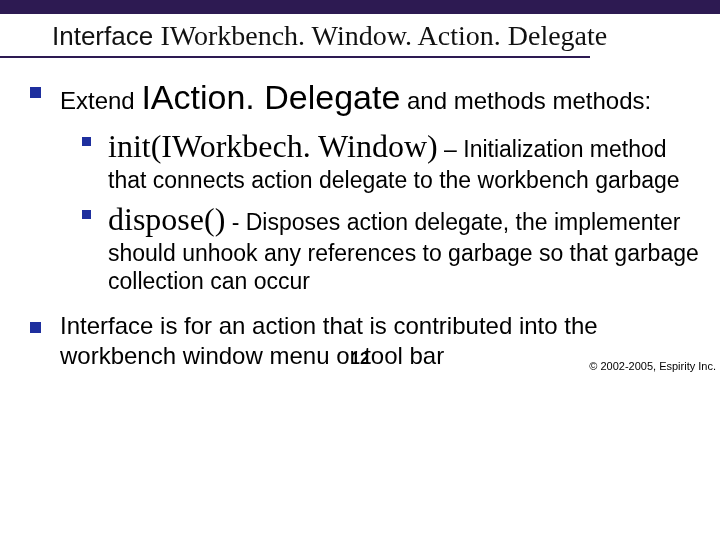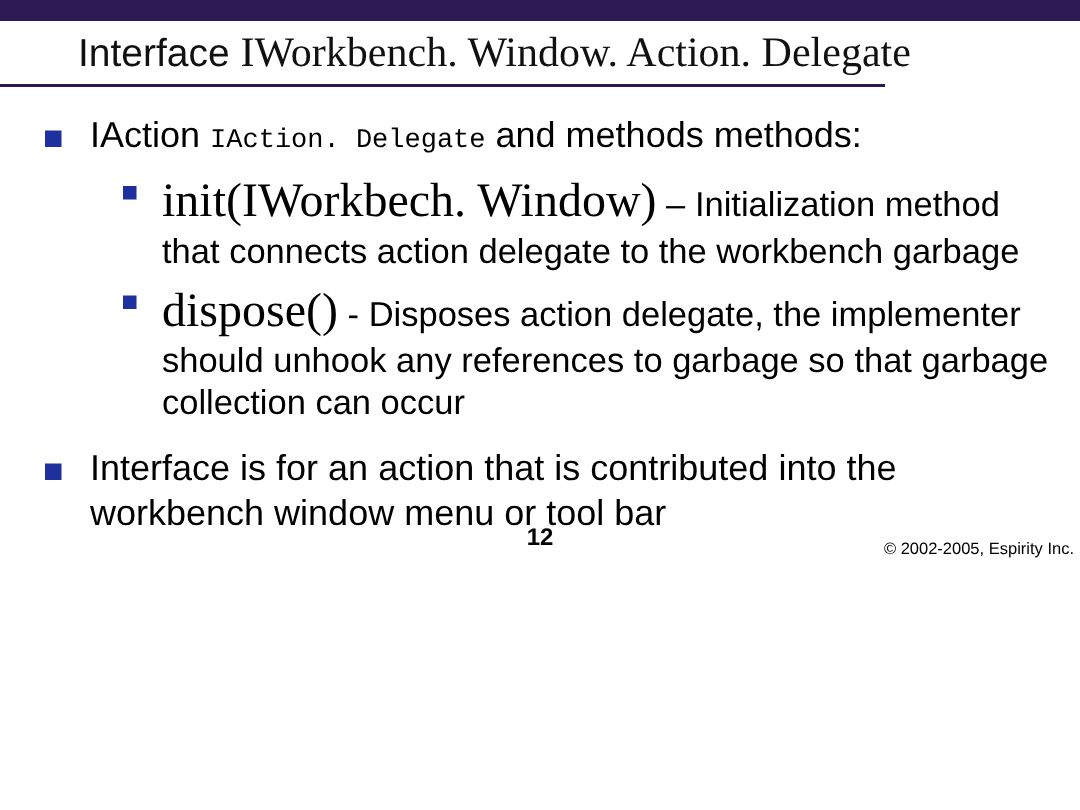--- a/index.html
+++ b/index.html
@@ -71,21 +71,21 @@
   }
   ul.level2 > li::before {
     content: "";
     position: absolute;
     left: 0;
     top: 10px;
     width: 9px;
     height: 9px;
     background: #1e2f9e;
   }
-  .serif-inline { font-family: Liberation Mono, monospace; font-size: 18px; }
+  .serif-inline { font-family: Liberation Sans, sans-serif; font-size: 34px; }
   .serif-inline-sm { font-family: "Times New Roman", Times, serif; font-size: 32px; }
   .footer {
     position: absolute;
     left: 0;
     bottom: 0;
     width: 100%;
     height: 70px;
   }
   .logo {
     position: absolute;
@@ -120,21 +120,21 @@
   <div class="title-wrap">
     <h1 class="title">
       <span>Interface </span><span class="serif">IWorkbench. Window. Action. Delegate</span>
     </h1>
   </div>
 
   <div class="content">
     <ul class="level1">
 
       <li>
-        <span>IAction </span><span class="serif-inline">IAction. Delegate</span><span> and methods methods:</span>
+        <span>Extend </span><span class="serif-inline">IAction. Delegate</span><span> and methods methods:</span>
         <ul class="level2">
           <li>
             <span class="serif-inline-sm">init(IWorkbech. Window)</span><span> – Initialization method that connects action delegate to the workbench garbage</span>
           </li>
           <li>
             <span class="serif-inline-sm">dispose()</span><span> - Disposes action delegate, the implementer should unhook any references to garbage so that garbage collection can occur</span>
           </li>
         </ul>
       </li>
 

